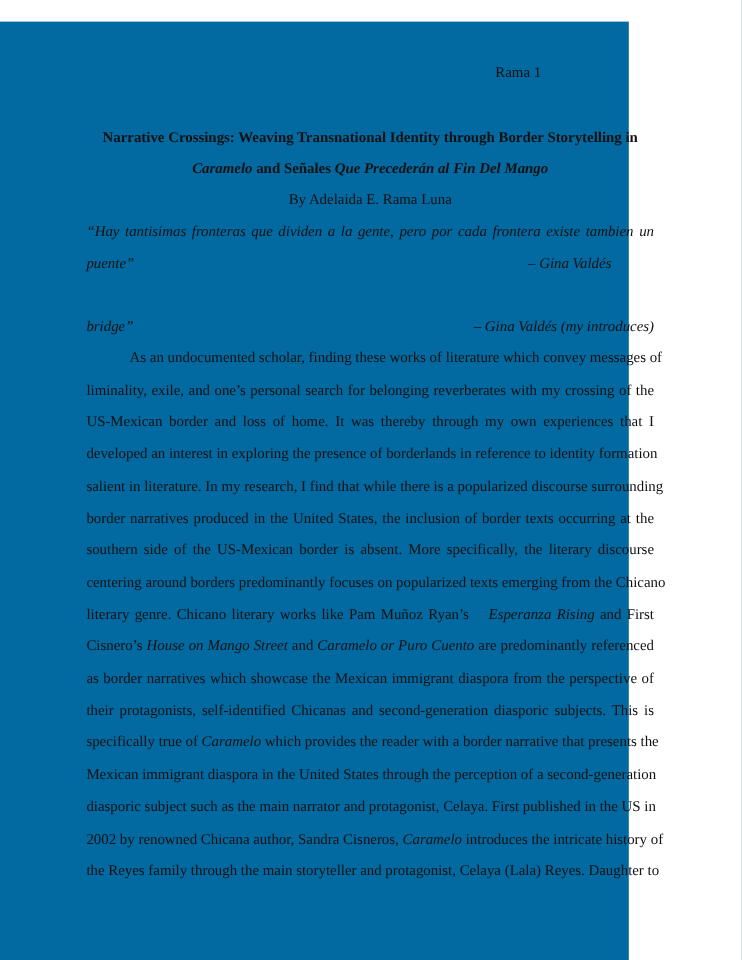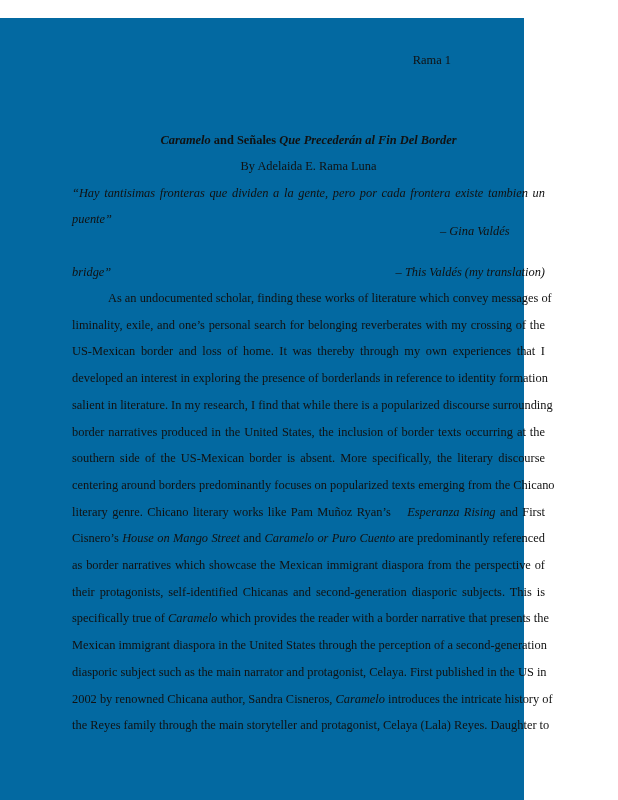--- a/index.html
+++ b/index.html
@@ -7,45 +7,46 @@
          font-family: "Liberation Serif", "DejaVu Serif", serif; color: #111; }
   .page { position: absolute; left: 0; top: 18px; width: 524px; height: 800px; background: #0369a1; }
   .line { position: absolute; left: 72px; width: 473px; font-size: 12.4px; line-height: 16px; white-space: nowrap; }
   .header { position: absolute; top: 34px; right: 73px; font-size: 12.4px; line-height: 16px; }
   .center { text-align: center; }
   .bold { font-weight: bold; }
   .ital { font-style: italic; }
   .just { text-align: justify; text-align-last: justify; }
   .indent { text-indent: 36px; }
   .attr { position: absolute; font-style: italic; }
-  .attr.a1 { left: 368px; margin-top: 12px; }
+  .attr.a1 { left: 368px; }
   .attr.a2 { right: 0; }
 </style>
 </head>
 <body>
 
 <div class="page">
 
   <div class="header">Rama 1</div>
 
+  <div class="line center bold" style="top:88px;">Narrative Crossings: Weaving Transnational Identity through Border Storytelling in</div>
   <div class="line center bold" style="top:114px;">
-    <span class="ital">Caramelo</span><span style="white-space:pre;"> and Señales </span><span class="ital">Que Precederán al Fin Del Border</span>
+    <span class="ital">Caramelo</span><span style="white-space:pre;"> and Señales </span><span class="ital">Que Precederán al Fin Del Mango</span>
   </div>
 
   <div class="line center" style="top:140px;">By Adelaida E. Rama Luna</div>
 
   <div class="line ital just" style="top:167px;">“Hay tantisimas fronteras que dividen a la gente, pero por cada frontera existe tambien un</div>
   <div class="line ital" style="top:193px;">
     <span>puente”</span>
     <span class="attr a1">– Gina Valdés</span>
   </div>
 
   <div class="line ital" style="top:246px;">
     <span>bridge”</span>
-    <span class="attr a2">– This Valdés (my translation)</span>
+    <span class="attr a2">– Gina Valdés (my introduces)</span>
   </div>
 
   <div id="body-lines">
       <div class="line just indent" style="top: 272px;"><span style="white-space: pre;">As an undocumented scholar, finding these works of literature which convey messages of</span></div>
       <div class="line just" style="top: 298.7px;"><span style="white-space: pre;">liminality, exile, and one’s personal search for belonging reverberates with my crossing of the</span></div>
       <div class="line just" style="top: 325.4px;"><span style="white-space: pre;">US-Mexican border and loss of home. It was thereby through my own experiences that I</span></div>
       <div class="line just" style="top: 352.1px;"><span style="white-space: pre;">developed an interest in exploring the presence of borderlands in reference to identity formation</span></div>
       <div class="line just" style="top: 378.8px;"><span style="white-space: pre;">salient in literature. In my research, I find that while there is a popularized discourse surrounding</span></div>
       <div class="line just" style="top: 405.5px;"><span style="white-space: pre;">border narratives produced in the United States, the inclusion of border texts occurring at the</span></div>
       <div class="line just" style="top: 432.2px;"><span style="white-space: pre;">southern side of the US-Mexican border is absent. More specifically, the literary discourse</span></div>

